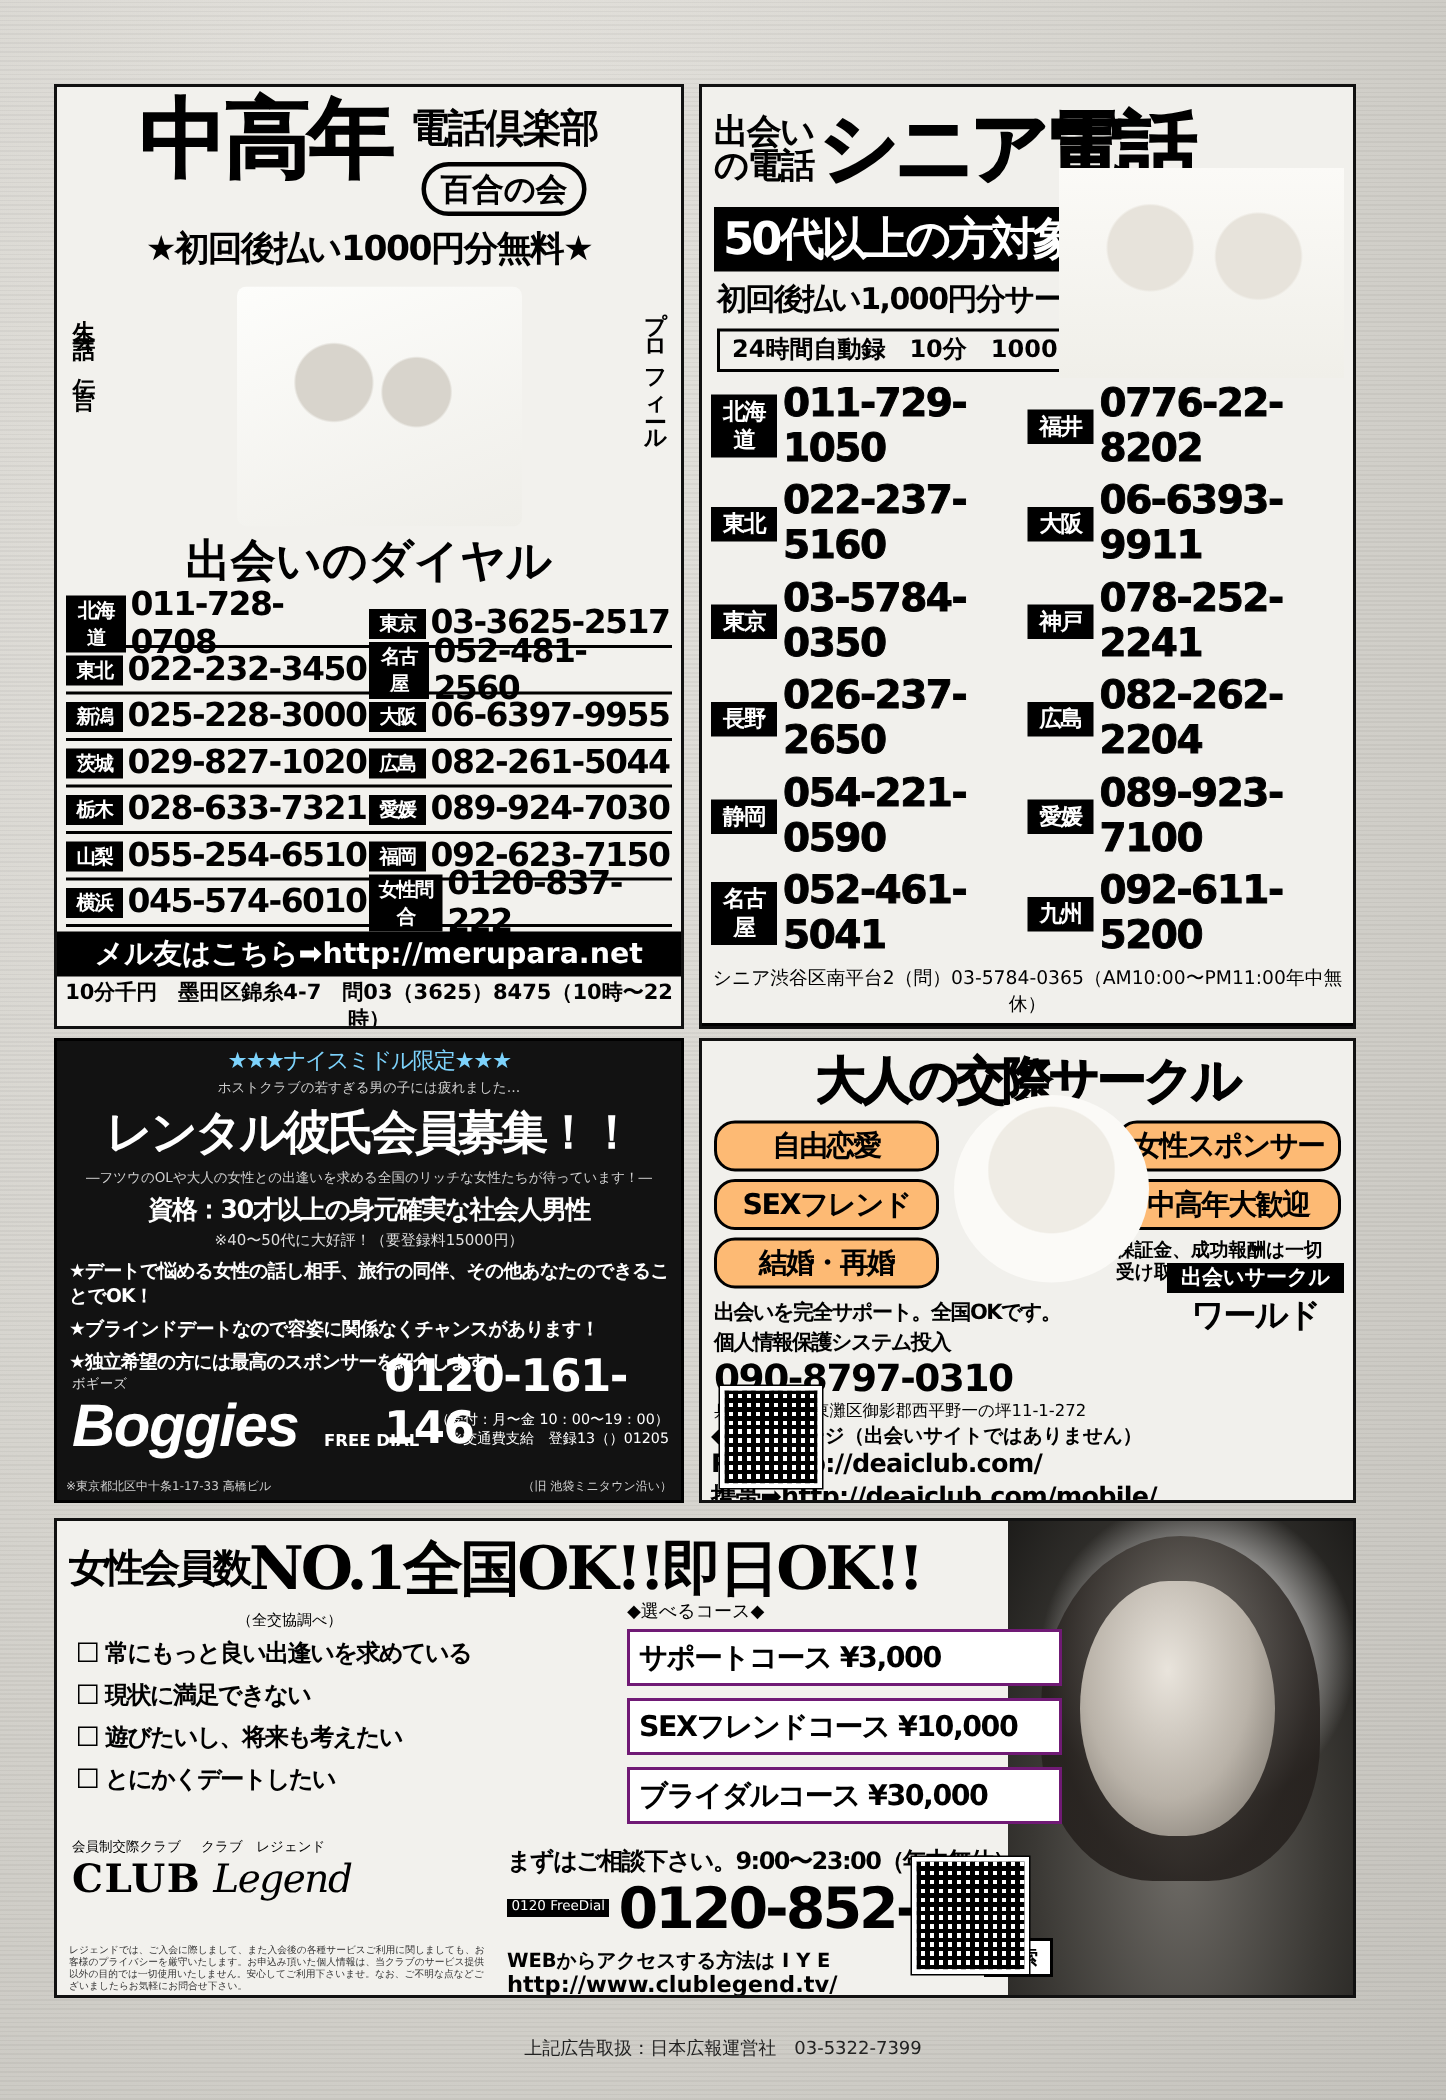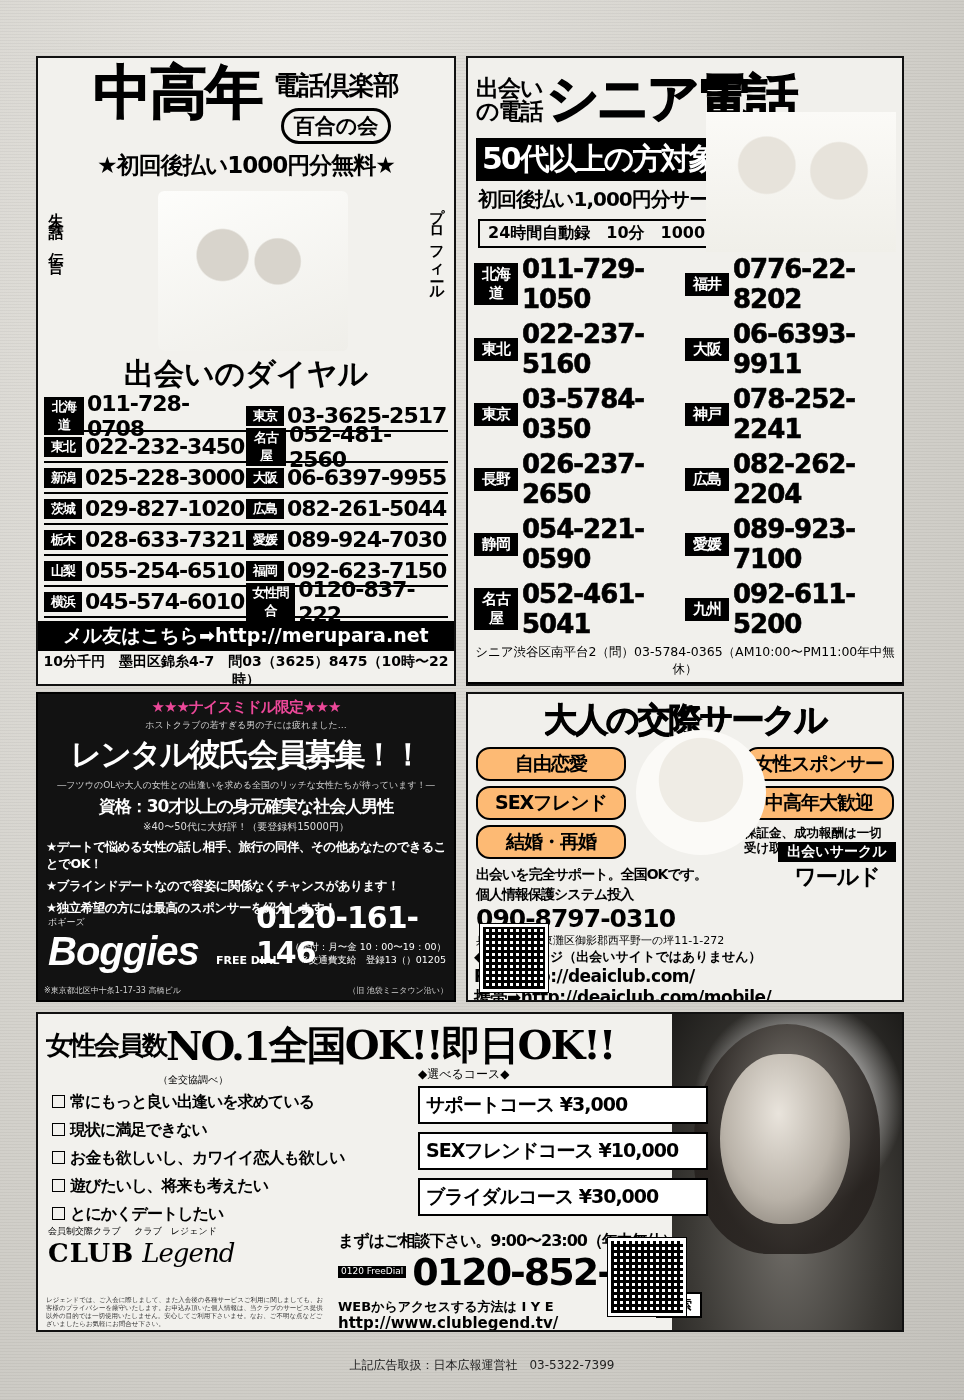--- a/index.html
+++ b/index.html
@@ -54,21 +54,21 @@
   #ad2 .rows{margin-top:6px;padding:0 6px;}
   #ad2 .r{display:flex;align-items:center;margin-bottom:5px;}
   #ad2 .r .pref{background:#000;color:#fff;font-size:15px;font-weight:bold;padding:2px 3px;min-width:38px;text-align:center;letter-spacing:-1px;}
   #ad2 .r .tel{font-size:26px;font-weight:bold;letter-spacing:-1px;margin:0 4px;font-family:"DejaVu Sans",sans-serif;
      -webkit-text-stroke:0.6px #000;}
   #ad2 .addr{font-size:12.5px;text-align:center;margin-top:4px;}
   #ad2 .mail2{background:#000;color:#fff;font-size:17px;font-weight:bold;text-align:center;padding:2px 0;margin-top:4px;}
 
   
   #ad3{left:36px;top:692px;width:420px;height:310px;background:#121212;color:#fff;border-color:#000;}
-  #ad3 .stars{text-align:center;font-size:15px;font-weight:bold;color:#ec4899;padding-top:4px;letter-spacing:-1px;}
+  #ad3 .stars{text-align:center;font-size:15px;font-weight:normal;color:#7dd3fc;padding-top:4px;letter-spacing:-1px;}
   #ad3 .sub{text-align:center;font-size:9px;color:#cfcfcf;margin-top:2px;}
   #ad3 .rent{text-align:center;font-size:31px;font-weight:bold;letter-spacing:-2px;margin-top:2px;font-family:"DejaVu Serif",serif;}
   #ad3 .thin{text-align:center;font-size:9px;color:#d0d0d0;margin:3px 8px;}
   #ad3 .qual{text-align:center;font-size:17px;font-weight:bold;margin-top:3px;letter-spacing:-1px;}
   #ad3 .age{text-align:center;font-size:10px;color:#ddd;margin-top:2px;}
   #ad3 .bul{font-size:12.5px;font-weight:bold;margin:5px 8px 0 8px;letter-spacing:-0.5px;}
   #ad3 .brand{position:absolute;left:10px;bottom:26px;}
   #ad3 .brand .kana{font-size:9px;color:#ddd;}
   #ad3 .brand .nm{font-size:40px;font-weight:bold;font-family:Liberation Sans, sans-serif;font-style:italic;letter-spacing:-1px;}
   #ad3 .freed{position:absolute;left:178px;bottom:34px;font-size:11px;font-weight:bold;line-height:1.0;}
@@ -100,21 +100,21 @@
   #ad5 .hdr{display:flex;align-items:center;padding:4px 6px 0 8px;}
   #ad5 .h1{font-size:26px;font-weight:bold;letter-spacing:-2px;font-family:"DejaVu Serif",serif;}
   #ad5 .no1{font-size:40px;font-weight:bold;font-family:"DejaVu Serif",serif;letter-spacing:-2px;}
   #ad5 .h2{font-size:40px;font-weight:bold;font-family:"DejaVu Serif",serif;letter-spacing:-2px;}
   #ad5 .zen{font-size:10px;text-align:left;margin-left:120px;}
   #ad5 .checks{position:absolute;left:14px;top:78px;width:340px;}
   #ad5 .ck{font-size:16px;font-weight:bold;letter-spacing:-1px;margin-bottom:7px;}
   #ad5 .ck .bx{display:inline-block;width:11px;height:11px;border:1.5px solid #000;margin-right:5px;position:relative;top:1px;}
   #ad5 .courses{position:absolute;left:380px;top:52px;width:290px;}
   #ad5 .ctitle{font-size:12px;font-weight:normal;margin-bottom:3px;}
-  #ad5 .crow{border:2px solid #000000;background:#fff;font-size:19px;font-weight:bold;padding:4px 6px;margin-bottom:8px;letter-spacing:-1px;}
+  #ad5 .crow{border:2px solid #701a75;background:#fff;font-size:19px;font-weight:bold;padding:4px 6px;margin-bottom:8px;letter-spacing:-1px;}
   #ad5 .brandrow{position:absolute;left:10px;bottom:62px;display:flex;align-items:flex-end;}
   #ad5 .bk{font-size:9px;}
   #ad5 .club{font-size:26px;font-weight:bold;letter-spacing:1px;font-family:"DejaVu Serif",serif;}
   #ad5 .leg{font-size:26px;font-family:"DejaVu Serif",serif;font-style:italic;letter-spacing:-1px;margin-left:8px;}
   #ad5 .sodan{position:absolute;left:300px;bottom:78px;font-size:16px;font-weight:bold;letter-spacing:-1px;}
   #ad5 .freeD{position:absolute;left:300px;bottom:36px;display:flex;align-items:center;}
   #ad5 .ff{font-size:9px;text-align:center;line-height:1.1;background:#000;color:#fff;padding:1px 3px;}
   #ad5 .fnum{font-size:38px;font-weight:bold;letter-spacing:-2px;margin-left:6px;}
   #ad5 .web{position:absolute;left:300px;bottom:14px;font-size:13px;font-weight:bold;}
   #ad5 .weburl{position:absolute;left:300px;bottom:-2px;font-size:15px;font-weight:bold;}
@@ -375,21 +375,20 @@
       <div class="hdr">
         <span class="h1">女性会員数</span>
         <span class="no1">NO.1</span>
         <span class="h2">全国OK!!即日OK!!</span>
       </div>
       <div class="zen">（全交協調べ）</div>
 
       <div class="checks">
         <div class="ck"><span class="bx"></span><span>常にもっと良い出逢いを求めている</span></div>
         <div class="ck"><span class="bx"></span><span>現状に満足できない</span></div>
-        <div class="ck"><span class="bx"></span><span>お金も欲しいし、カワイイ恋人も欲しい</span></div>
         <div class="ck"><span class="bx"></span><span>遊びたいし、将来も考えたい</span></div>
         <div class="ck"><span class="bx"></span><span>とにかくデートしたい</span></div>
       </div>
 
       <div class="courses">
         <div class="ctitle">◆選べるコース◆</div>
         <div class="crow">サポートコース ¥3,000</div>
         <div class="crow">SEXフレンドコース ¥10,000</div>
         <div class="crow">ブライダルコース ¥30,000</div>
       </div>

